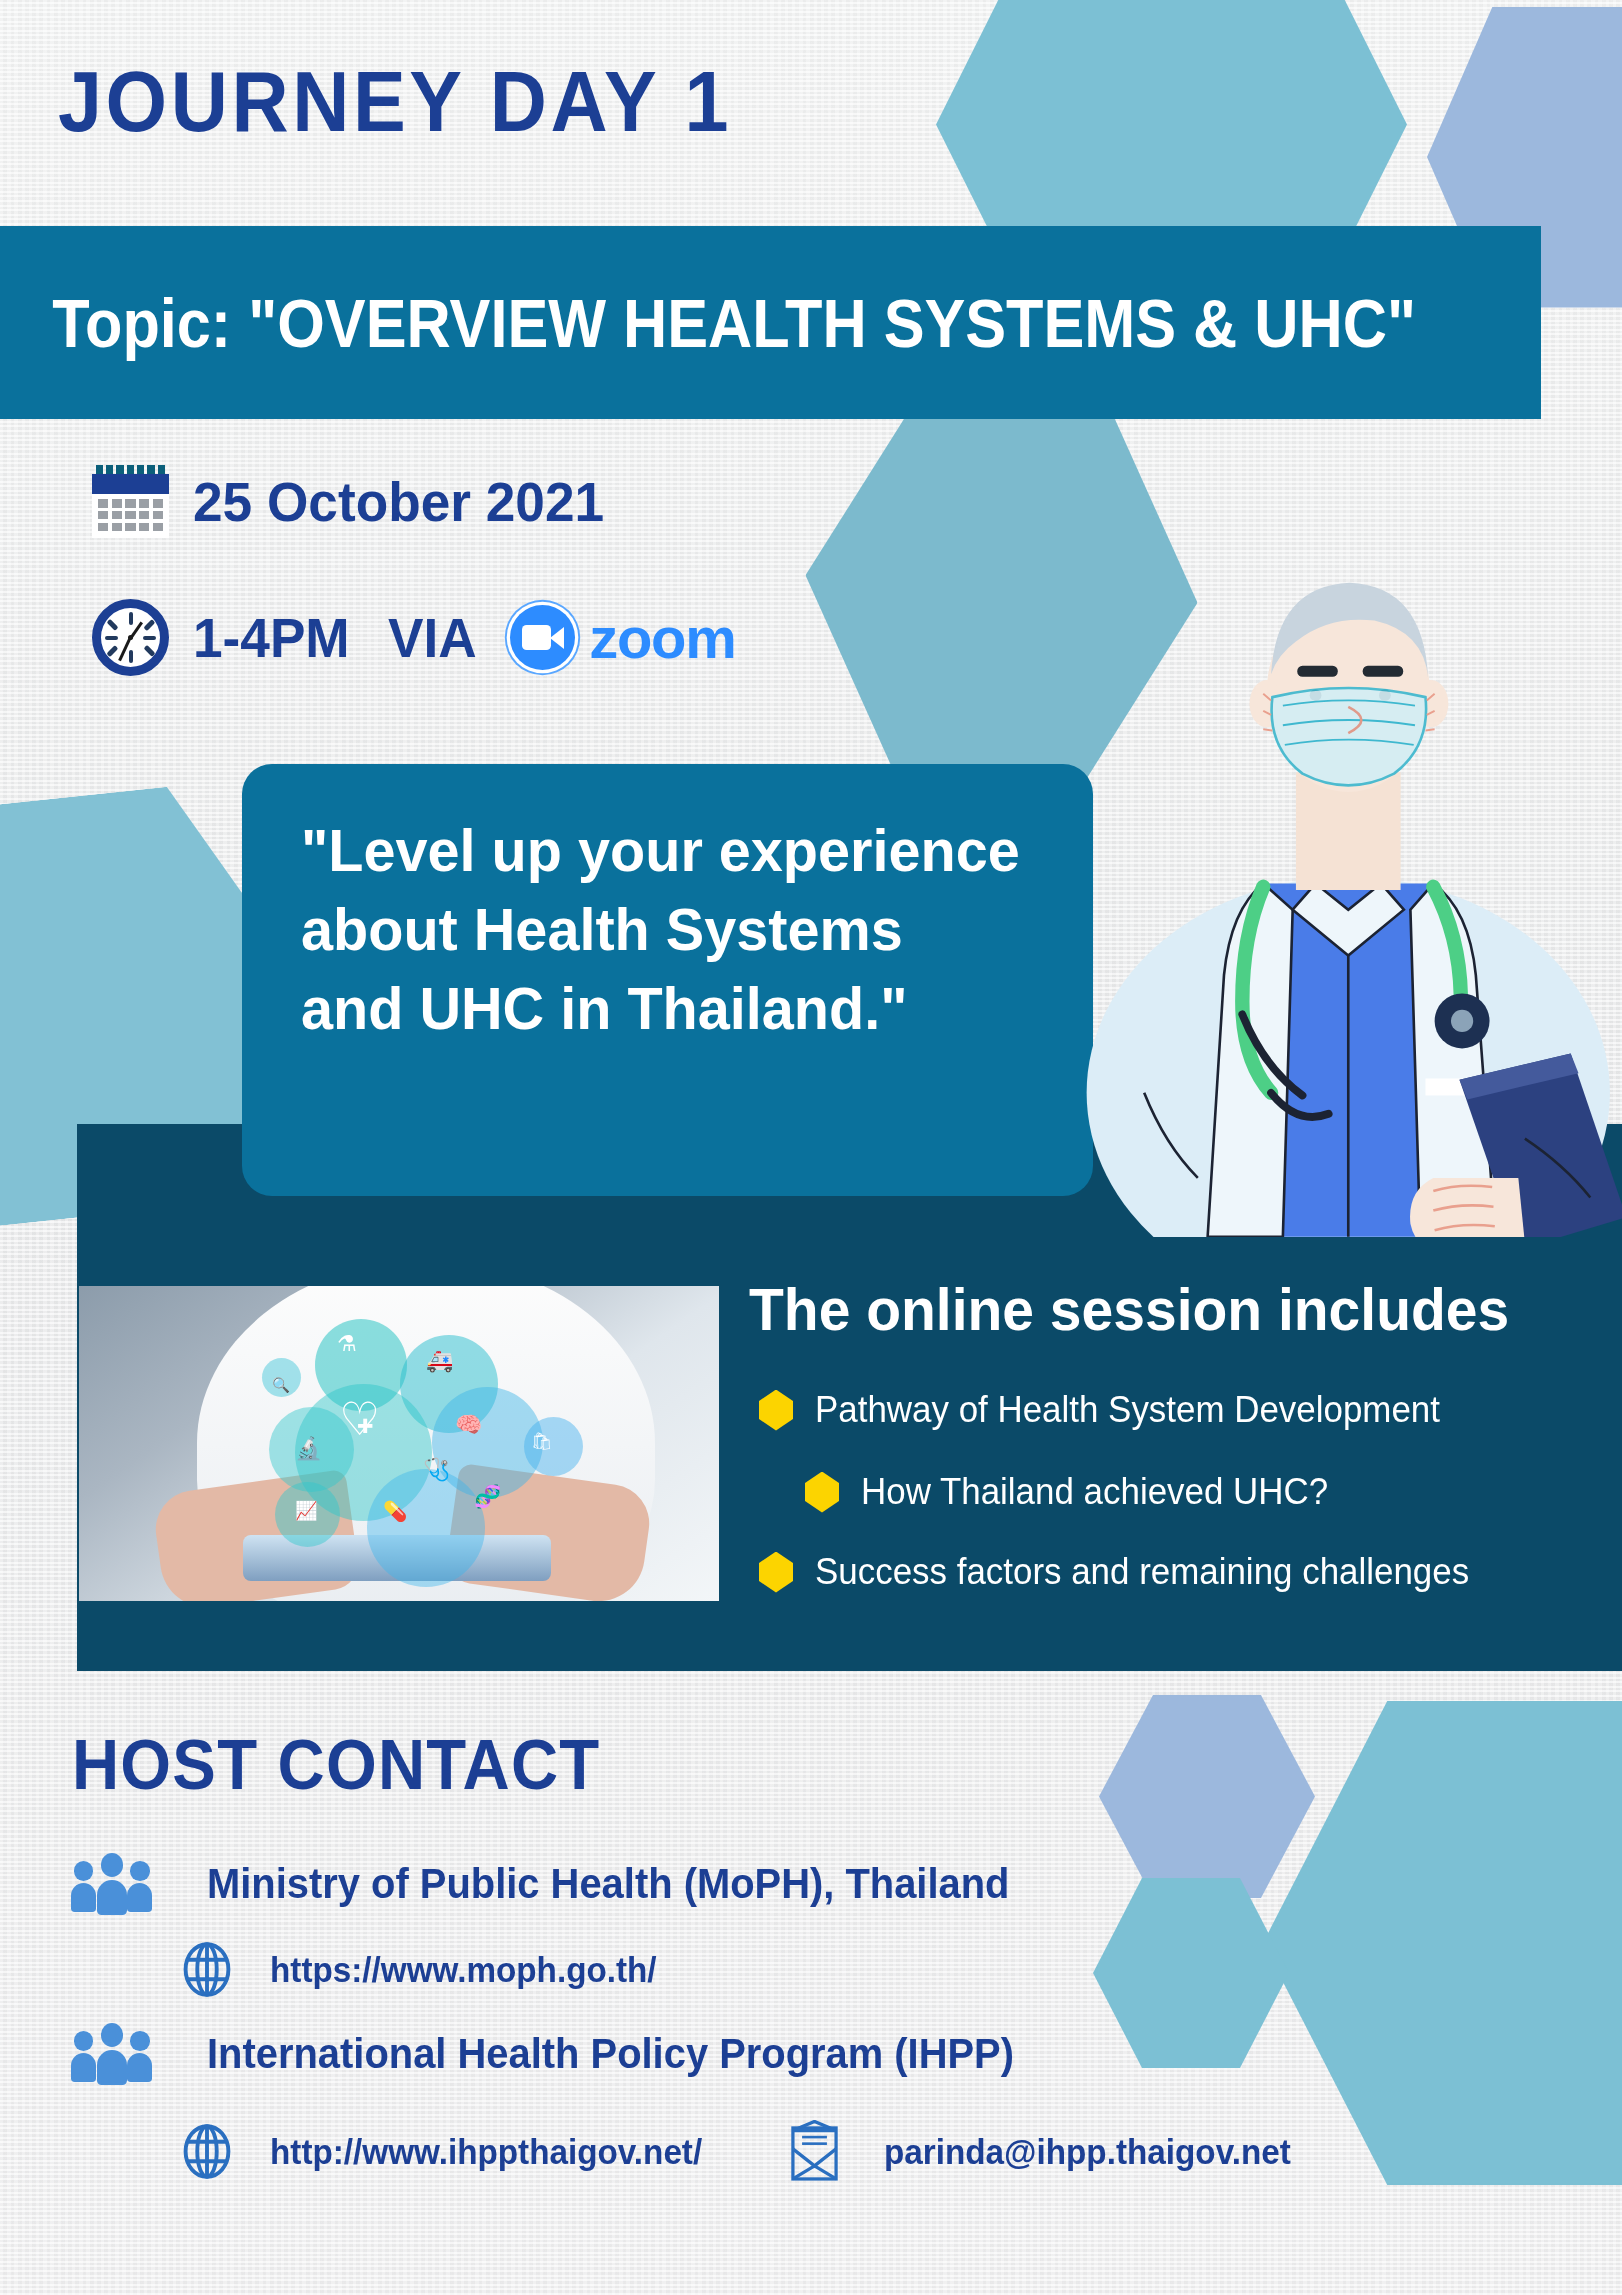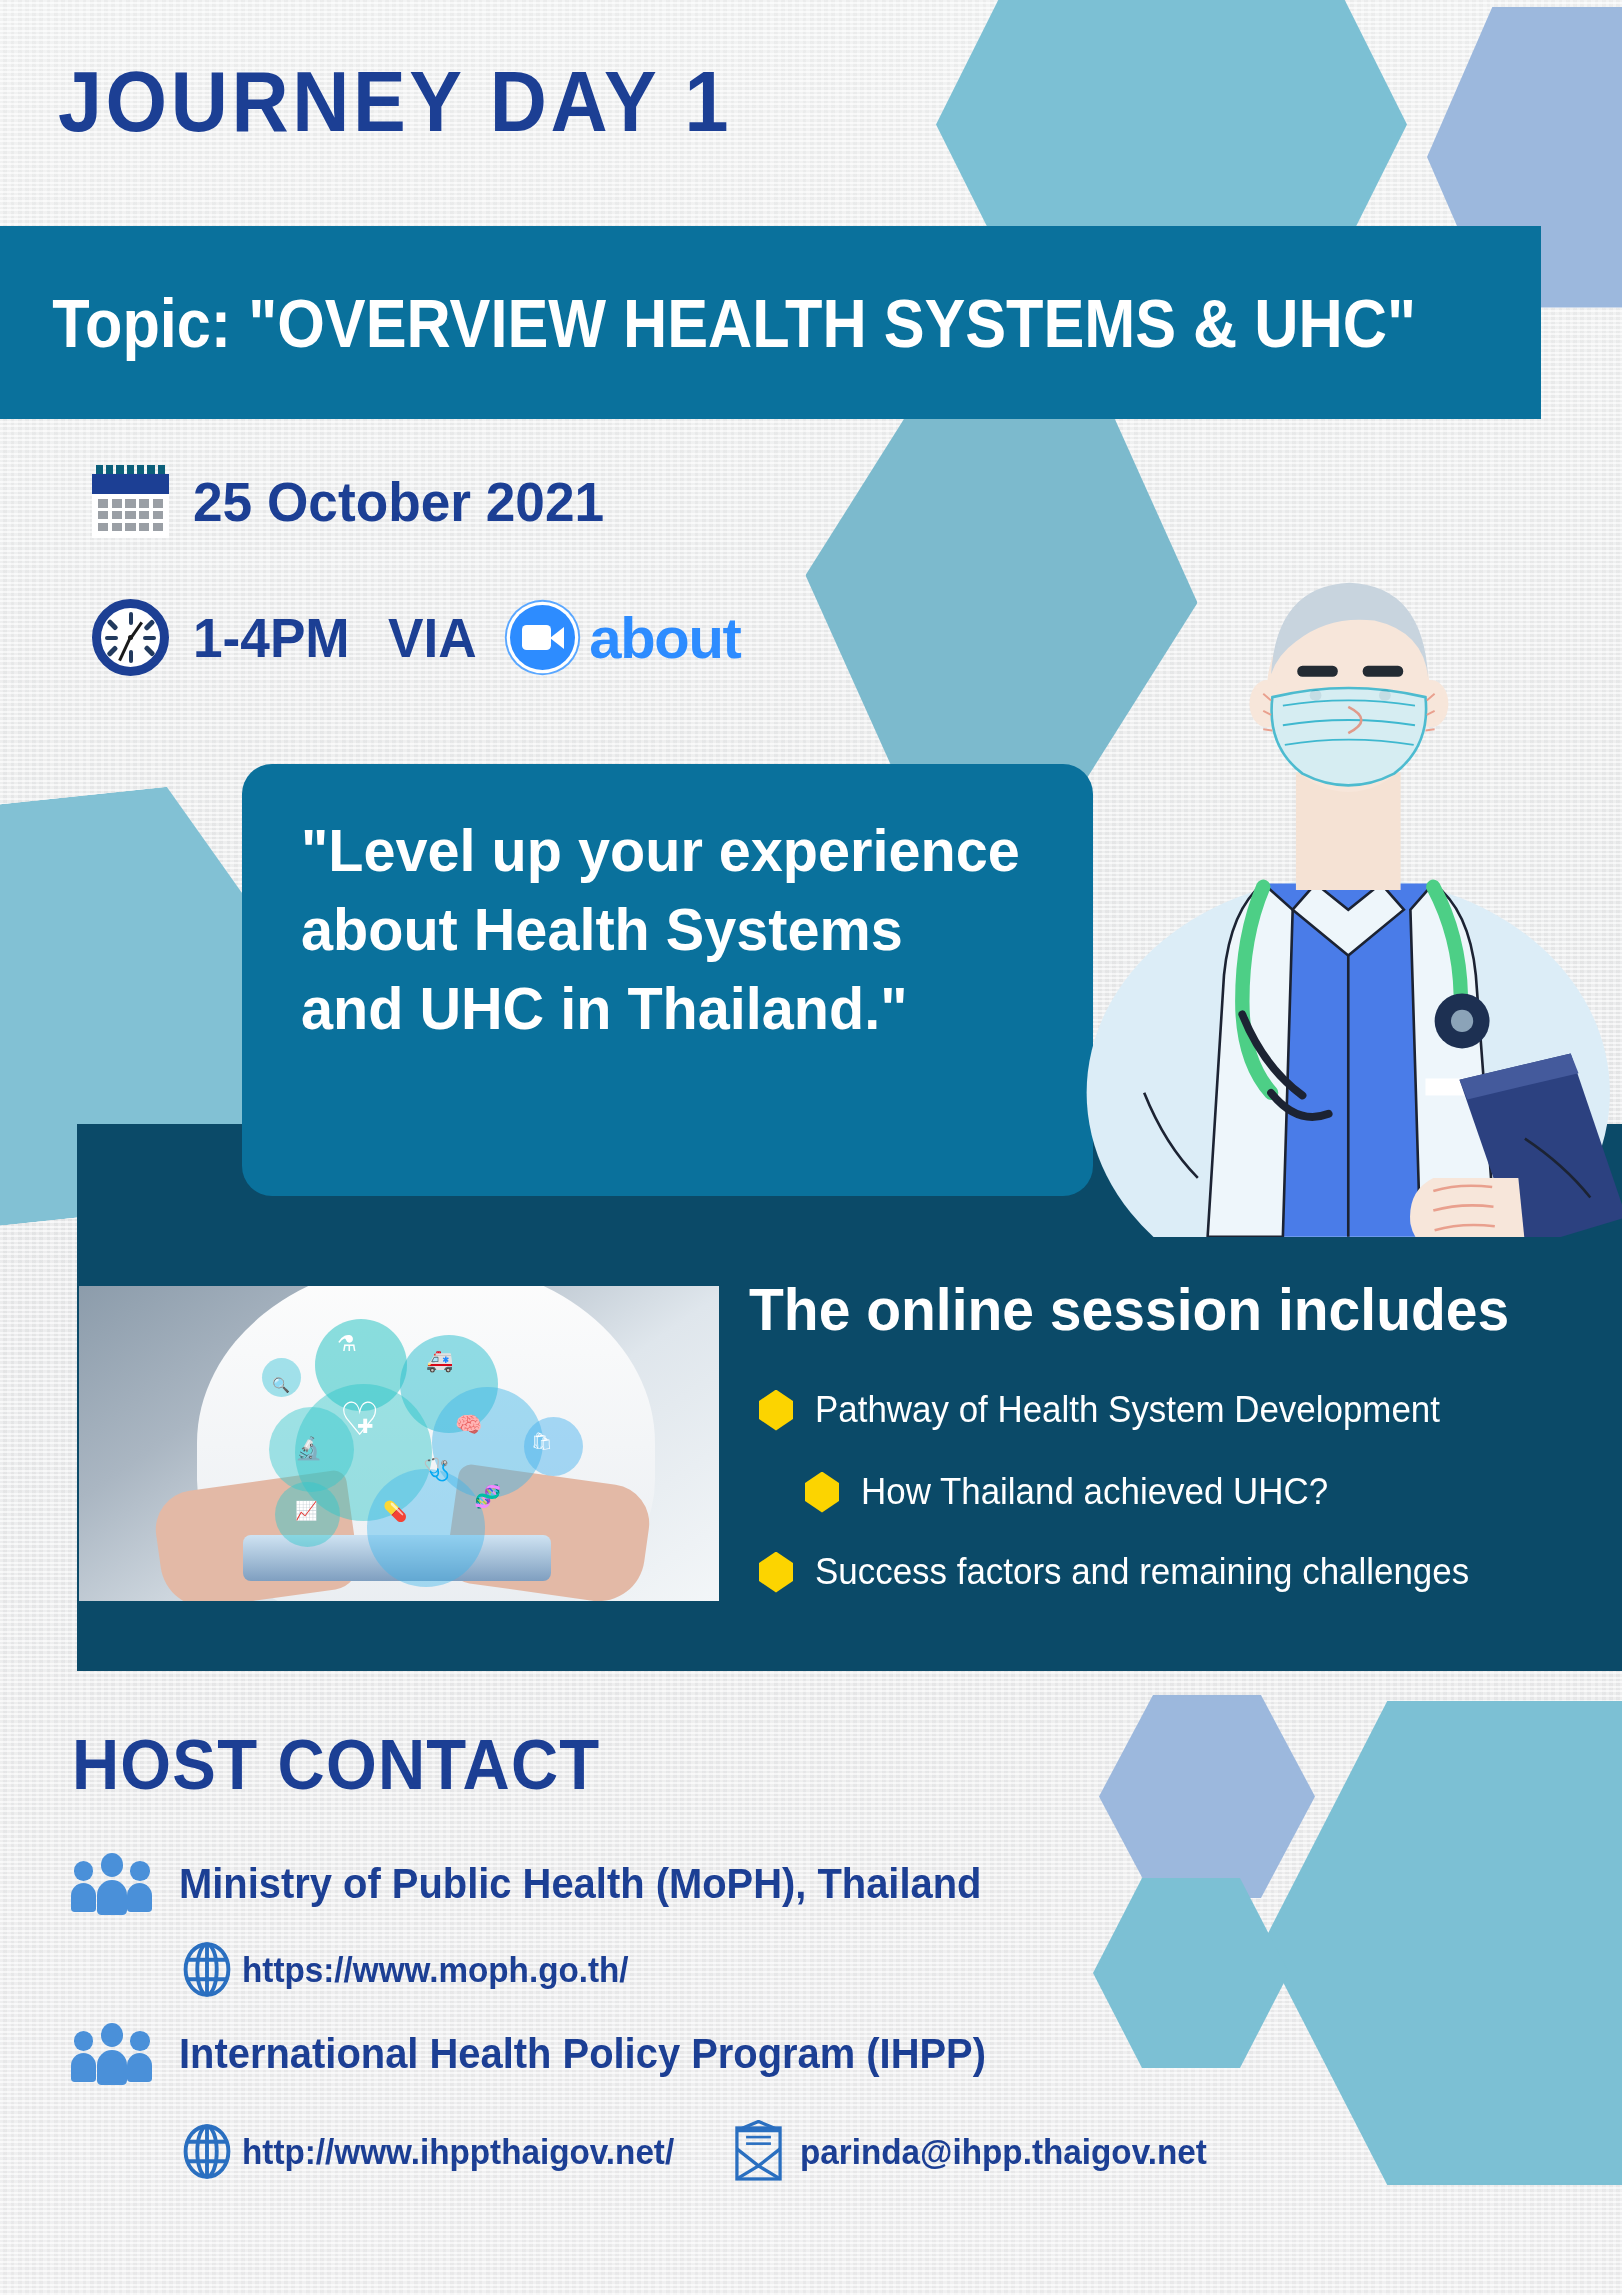--- a/index.html
+++ b/index.html
@@ -148,21 +148,21 @@
                 clip-path:polygon(50% 0%,100% 28%,100% 72%,50% 100%,0% 72%,0% 28%); flex:none; }
   .bullet-text { color:#fff; font-size:36px; margin-left:22px; white-space:nowrap;
                  transform:scaleX(.97); transform-origin:left center; }
 
   
   #host-title {
     position:absolute; left:72px; top:1724px; z-index:9;
     color:#1c3f94; font-size:71px; font-weight:bold; letter-spacing:1.3px;
     transform:scaleX(.92); transform-origin:left center; white-space:nowrap;
   }
-  .contact-row { position:absolute; z-index:9; display:flex; align-items:center; }
+  .contact-row { position:absolute; z-index:9; display:flex; align-items:center;gap:28px; }
   #org-0  { left:71px; top:1852px; }
   #web-0  { left:183px; top:1942px; }
   #org-1  { left:71px; top:2022px; }
   #web-1  { left:183px; top:2120px; }
 
   .org-name { color:#1c3f94; font-size:42px; font-weight:bold; margin-left:23.6px;
               white-space:nowrap; transform:scaleX(.95); transform-origin:left center; }
   .url-text { color:#1c3f94; font-size:35px; font-weight:bold; margin-left:10.5px;
               white-space:nowrap; transform:scaleX(.95); transform-origin:left center; }
   .mail-text{ color:#1c3f94; font-size:35px; font-weight:bold; margin-left:15.7px;
@@ -247,21 +247,21 @@
       <span class="c"></span>
   </div>
   <div class="meta-text">1-4PM</div>
   <div class="meta-text" id="via-text">VIA</div>
 
   <div id="zoom-logo">
     <div class="zoom-mark">
       <span class="body"></span>
         <span class="lens"></span>
     </div>
-    <div class="zoom-word">about</div>
+    <div class="zoom-word">zoom</div>
   </div>
 </div>
 
 <div id="quote-card">
   <div class="line">"Level up your experience</div>
   <div class="line">about Health Systems</div>
   <div class="line">and UHC in Thailand."</div>
 </div>
 
 <svg id="doctor" viewBox="0 0 850 1100">

